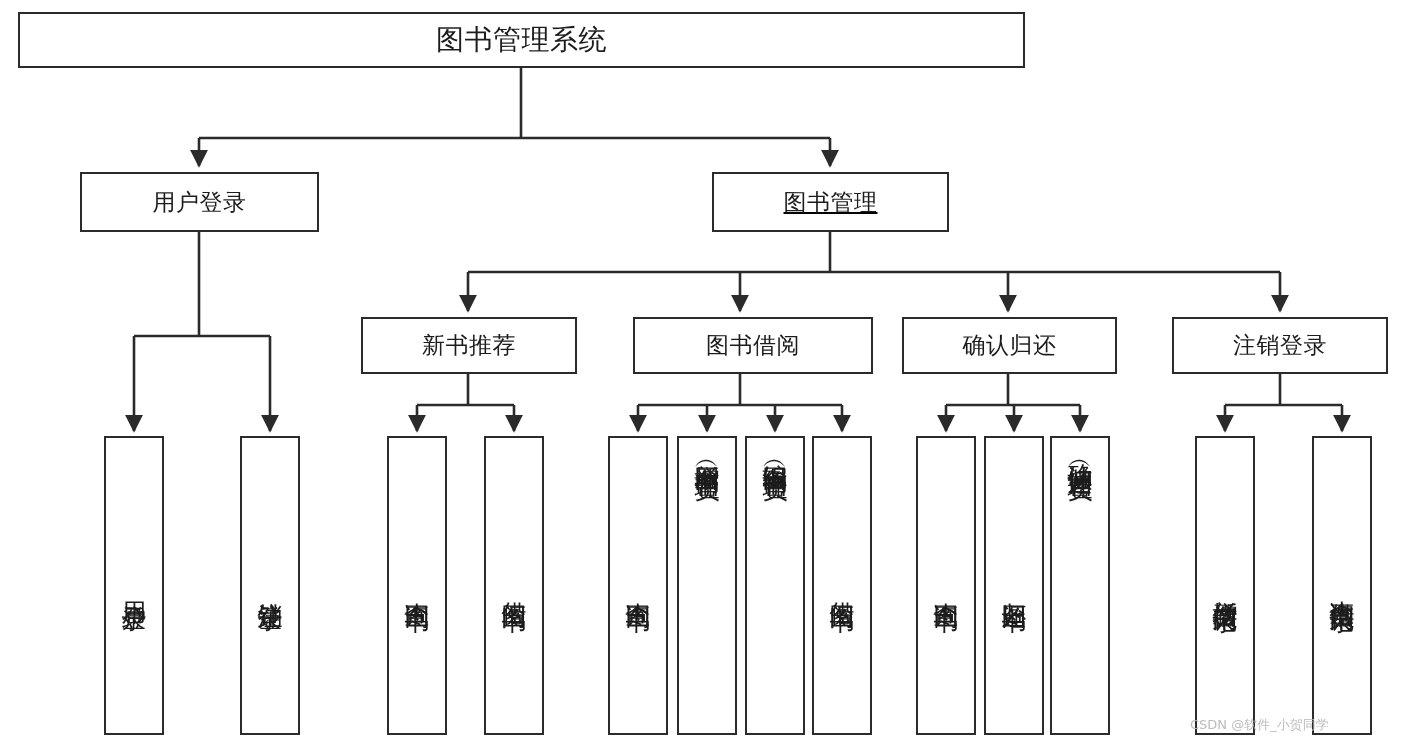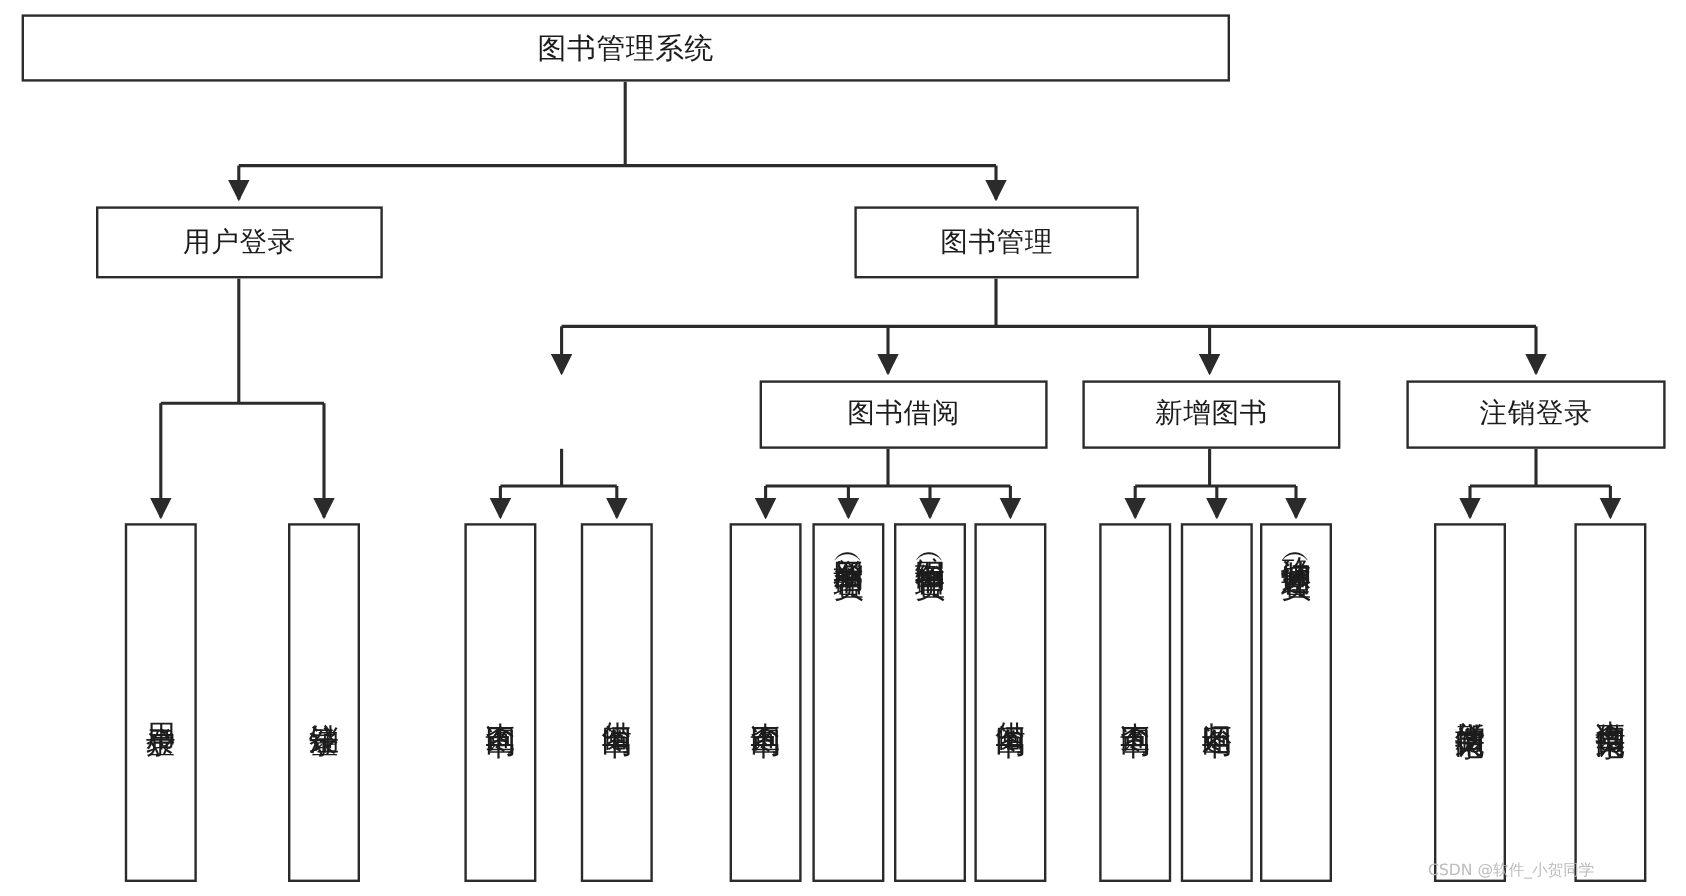--- a/index.html
+++ b/index.html
@@ -38,21 +38,21 @@
     color: #1c1c1c;
     line-height: 1.0;
     white-space: nowrap;
     letter-spacing: 0.5px;
   }
   
   .node.h .label {
     font-size: 23px;
   }
   .node.root .label {
-    font-size: 24px;
+    font-size: 28px;
     text-align: center;
   }
   
   .node.v {
     align-items: flex-start;
     justify-content: center;
     padding-top: 6px;
   }
   .node.v .label {
     writing-mode: vertical-rl;
@@ -131,31 +131,34 @@
   </svg>
 
   <div class="node h root" style="left:18px; top:12px; width:1007px; height:56px;">
     <span class="label">图书管理系统</span>
   </div>
 
   <div class="node h" style="left:80px; top:172px; width:239px; height:60px;">
     <span class="label">用户登录</span>
   </div>
 
-  <div class="node h" style="left:712px; top:172px; width:237px; height:60px;">
+  <div class="node h" style="left:712px; top:172px; width:237px; height:60px;text-decoration:underline;">
     <span class="label">图书管理</span>
   </div>
 
+  <div class="node h" style="left:361px; top:317px; width:216px; height:57px;">
+    <span class="label">新书推荐</span>
+  </div>
 
   <div class="node h" style="left:633px; top:317px; width:240px; height:57px;">
     <span class="label">图书借阅</span>
   </div>
 
   <div class="node h" style="left:902px; top:317px; width:215px; height:57px;">
-    <span class="label">新增图书</span>
+    <span class="label">确认归还</span>
   </div>
 
   <div class="node h" style="left:1172px; top:317px; width:216px; height:57px;">
     <span class="label">注销登录</span>
   </div>
 
   <div class="node v center" style="left:104px; top:436px; width:60px; height:299px;">
     <span class="label">用户登录</span>
   </div>
 

